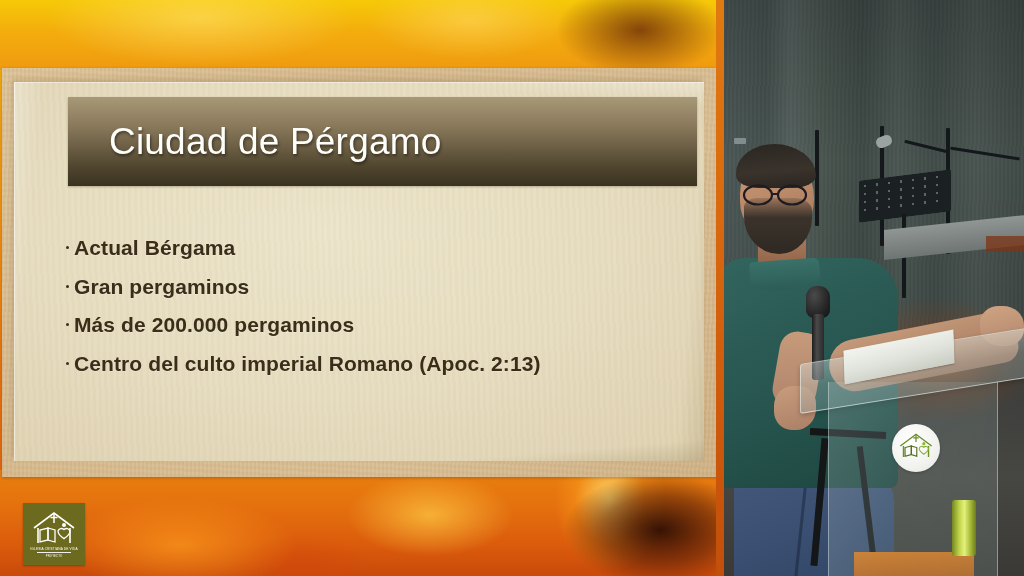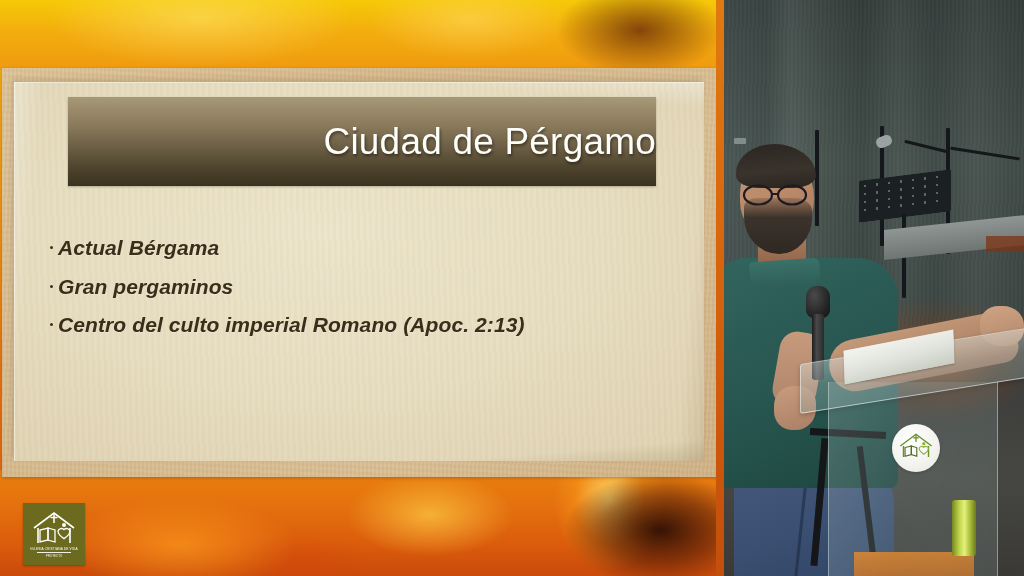--- a/index.html
+++ b/index.html
@@ -134,42 +134,42 @@
     height: 89px;
     background: linear-gradient(180deg,
         #a79877 0%,
         #9b8b6b 14%,
         #8a7a5c 32%,
         #6d6046 55%,
         #50462f 78%,
         #3a3220 100%);
     display: flex;
     align-items: center;
-    justify-content: flex-end;
+    justify-content: flex-start;
     z-index: 3;
     box-shadow: 0 1px 2px rgba(60,45,20,0.3);
+    padding-left: 41px;
   }
   #title-text {
     color: #fdfdfa;
     font-size: 37px;
     font-weight: 400;
     letter-spacing: 0.2px;
     text-shadow: 1px 2px 3px rgba(20,15,5,0.55);
     white-space: nowrap;
     font-family: "Liberation Sans", sans-serif;
   }
 
   
   #bullets {
     position: absolute;
-    left: 42px;
+    left: 58px;
     top: 168px;
     width: 600px;
     z-index: 3;
-    font-style: italic;
   }
   .bullet-row {
     display: flex;
     align-items: baseline;
     margin-bottom: 15px;
   }
   .bullet-marker {
     width: 14px;
     flex: 0 0 14px;
     color: #3a2e1c;
@@ -518,20 +518,24 @@
         <div class="bullet-row">
           <span class="bullet-marker"><i></i></span>
           <span class="bullet-text">Actual Bérgama</span>
         </div>
 
         <div class="bullet-row">
           <span class="bullet-marker"><i></i></span>
           <span class="bullet-text">Gran pergaminos</span>
         </div>
 
+        <div class="bullet-row">
+          <span class="bullet-marker"><i></i></span>
+          <span class="bullet-text">Más de 200.000 pergaminos</span>
+        </div>
 
         <div class="bullet-row">
           <span class="bullet-marker"><i></i></span>
           <span class="bullet-text">Centro del culto imperial Romano (Apoc. 2:13)</span>
         </div>
 
       </div>
     </div>
 
     <div id="corner-logo">

